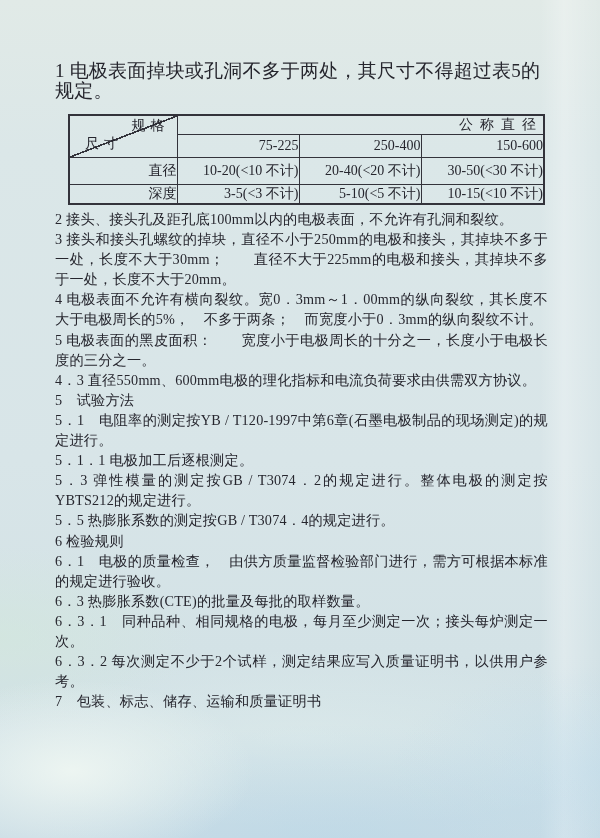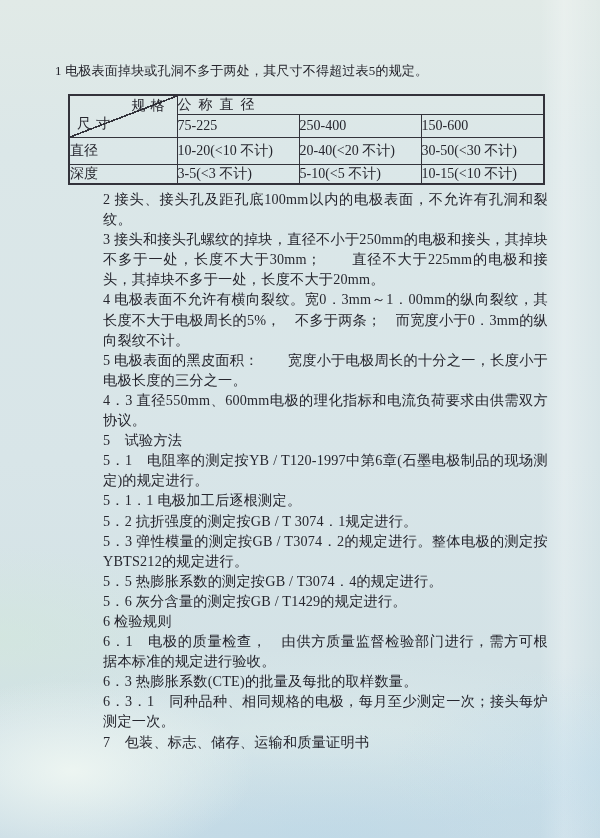--- a/index.html
+++ b/index.html
@@ -10,47 +10,47 @@
     background:
       radial-gradient(ellipse 260px 130px at 12% 92%, rgba(238,246,242,0.95), rgba(238,246,242,0) 70%),
       radial-gradient(ellipse 420px 170px at 55% 101%, rgba(184,215,232,0.55), rgba(184,215,232,0) 72%),
       radial-gradient(ellipse 300px 150px at 100% 92%, rgba(194,221,236,0.55), rgba(194,221,236,0) 70%),
       radial-gradient(ellipse 280px 130px at 0% 76%, rgba(210,232,218,0.55), rgba(210,232,218,0) 70%),
       radial-gradient(ellipse 500px 120px at 50% 88%, rgba(230,242,238,0.45), rgba(230,242,238,0) 75%),
       linear-gradient(90deg, rgba(255,255,255,0) 90%, rgba(255,255,255,0.28) 94%, rgba(255,255,255,0) 100%),
       linear-gradient(180deg, #e1eae7 0%, #dbe7e8 18%, #d8e5e8 55%, #d3e2e6 78%, #c9dce5 100%);
   }
   .content{position:absolute;left:55px;top:61px;width:493px;}
-  .intro{font-size:13px;line-height:20px;margin:0;letter-spacing:0.2px;}
+  .intro{font-size:19px;line-height:20px;margin:0;letter-spacing:0.2px;}
   table.spec{
     border-collapse:collapse;table-layout:fixed;
     width:475px;margin:13px 0 0 13px;
     border:2px solid #33333b;
   }
   table.spec th, table.spec td{
     border:1.4px solid #33333b;
     font-size:14px;font-weight:normal;
-    text-align:left;vertical-align:middle;padding:0;
+    text-align:right;vertical-align:middle;padding:0;
   }
   .row-h1{height:19px;}
   .row-h2{height:23px;margin-top:44px;}
   .row-d1{height:27px;}
   .row-d2{height:16px;}
   td.corner{
     position:relative;width:108px;
     background:linear-gradient(to bottom right,
       transparent calc(50% - 0.8px),
       #33333b calc(50% - 0.8px),
       #33333b calc(50% + 0.8px),
       transparent calc(50% + 0.8px));
   }
   td.corner .c-top{position:absolute;top:1px;right:7px;letter-spacing:5px;font-size:14px;}
-  td.corner .c-bottom{position:absolute;bottom:4px;left:7px;letter-spacing:5px;font-size:14px;margin-top:44px;}
+  td.corner .c-bottom{position:absolute;bottom:4px;left:15px;letter-spacing:5px;font-size:14px;margin-top:44px;}
   th.spanhead{letter-spacing:7px;margin-top:36px;}
-  .paras{margin-top:4px;margin-left:48px;}
+  .paras{margin-top:4px;}
   .paras p{
     margin:0;font-size:14.2px;line-height:20.1px;
     letter-spacing:0.2px;text-align:justify;
   }
 </style>
 </head>
 <body>
 
 <div class="content">
 
@@ -93,25 +93,24 @@
 
   <div class="paras">
     <p>2 接头、接头孔及距孔底100mm以内的电极表面，不允许有孔洞和裂纹。</p>
     <p>3 接头和接头孔螺纹的掉块，直径不小于250mm的电极和接头，其掉块不多于一处，长度不大于30mm；　　直径不大于225mm的电极和接头，其掉块不多于一处，长度不大于20mm。</p>
     <p>4 电极表面不允许有横向裂纹。宽0．3mm～1．00mm的纵向裂纹，其长度不大于电极周长的5%，　不多于两条；　而宽度小于0．3mm的纵向裂纹不计。</p>
     <p>5 电极表面的黑皮面积：　　宽度小于电极周长的十分之一，长度小于电极长度的三分之一。</p>
     <p>4．3 直径550mm、600mm电极的理化指标和电流负荷要求由供需双方协议。</p>
     <p>5　试验方法</p>
     <p>5．1　电阻率的测定按YB / T120-1997中第6章(石墨电极制品的现场测定)的规定进行。</p>
     <p>5．1．1 电极加工后逐根测定。</p>
-    <p>5．2 抗折强度的测定按GB / T 3074．1规定进行。</p>
     <p>5．3 弹性模量的测定按GB / T3074．2的规定进行。整体电极的测定按YBTS212的规定进行。</p>
     <p>5．5 热膨胀系数的测定按GB / T3074．4的规定进行。</p>
-    <p>5．6 灰分含量的测定按GB / T1429的规定进行。</p>
     <p>6 检验规则</p>
     <p>6．1　电极的质量检查，　由供方质量监督检验部门进行，需方可根据本标准的规定进行验收。</p>
     <p>6．3 热膨胀系数(CTE)的批量及每批的取样数量。</p>
     <p>6．3．1　同种品种、相同规格的电极，每月至少测定一次；接头每炉测定一次。</p>
+    <p>6．3．2 每次测定不少于2个试样，测定结果应写入质量证明书，以供用户参考。</p>
     <p>7　包装、标志、储存、运输和质量证明书</p>
 
   </div>
 
 </div>
 
 </body></html>

